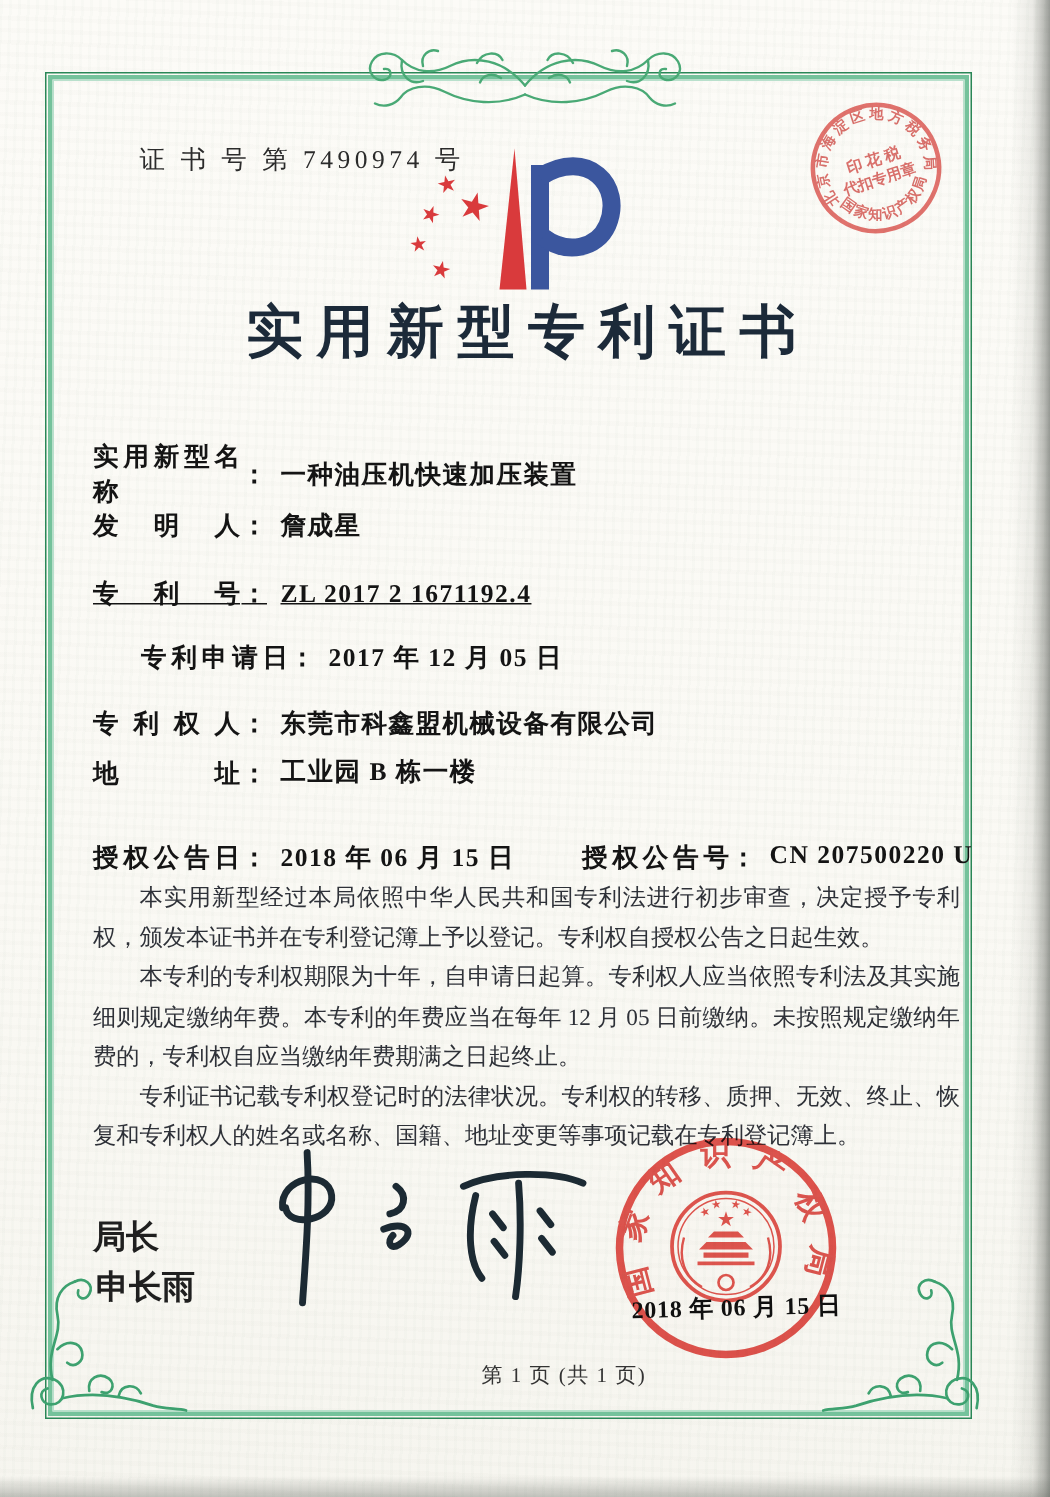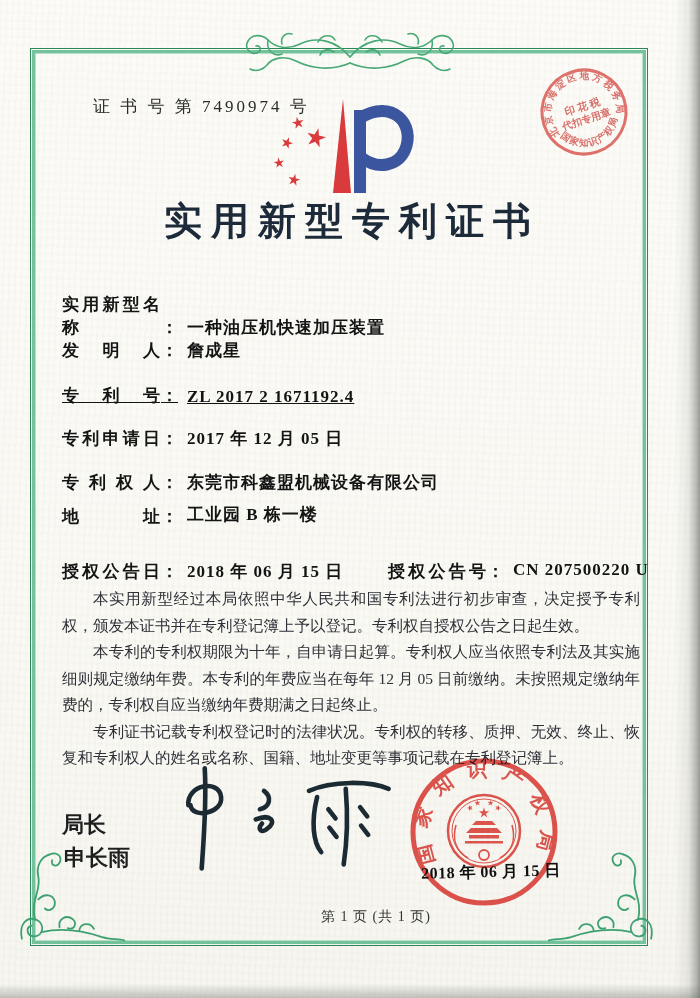--- a/index.html
+++ b/index.html
@@ -16,28 +16,28 @@
   .frame-outer{position:absolute;left:30px;top:48px;width:616px;height:896px;
     border:1px solid #2a8757;}
   .frame-inner{position:absolute;inset:1px;border:3px solid #74c29b;}
   .frame-inner2{position:absolute;inset:0;border:1px solid #b9e0cc;}
 
   .cert-no{position:absolute;left:93px;top:95px;font-size:17px;letter-spacing:3px;color:#2b2b2b;}
   .logo{position:absolute;left:256px;top:96px;}
   .title{position:absolute;left:30px;top:196px;width:644px;text-align:center;
     font-size:38px;font-weight:700;letter-spacing:9px;color:#1c2a39;}
 
-  .row{position:absolute;left:62px;display:flex;align-items:flex-end;
+  .row{position:absolute;left:62px;display:flex;align-items:center;
     font-size:17px;color:#141414;font-weight:600;}
   .flabel{display:inline-block;width:98px;text-align:justify;text-align-last:justify;}
   .fcolon{margin-left:1px;}
   .fvalue{margin-left:9px;letter-spacing:1px;font-weight:600;white-space:nowrap;}
   .fvalue .vline{display:block;line-height:26px;white-space:normal;}
   .row-name{top:293px;} .row-inventor{top:339px;} .row-patno{top:384px;text-decoration:underline;}
-  .row-filing{top:427px;} .row-patentee{top:471px;} .row-address{top:502px;}
+  .row-filing{top:427px;margin-left:32px;} .row-patentee{top:471px;} .row-address{top:502px;}
   .row-grant{top:560px;width:578px;}
   .grant-right{position:absolute;left:326px;top:0;display:flex;}
   .addr-val{width:470px;}
 
   .paras{position:absolute;left:62px;top:586px;width:578px;}
   .paras p{margin:0;font-size:15.5px;line-height:26.5px;text-align:justify;
     text-indent:2em;color:#2e3138;}
 
   .dir-title{position:absolute;left:62px;top:810px;font-size:22px;font-weight:600;color:#1f1f1f;}
   .dir-name{position:absolute;left:64px;top:843px;font-size:22px;font-weight:600;color:#1f1f1f;}

